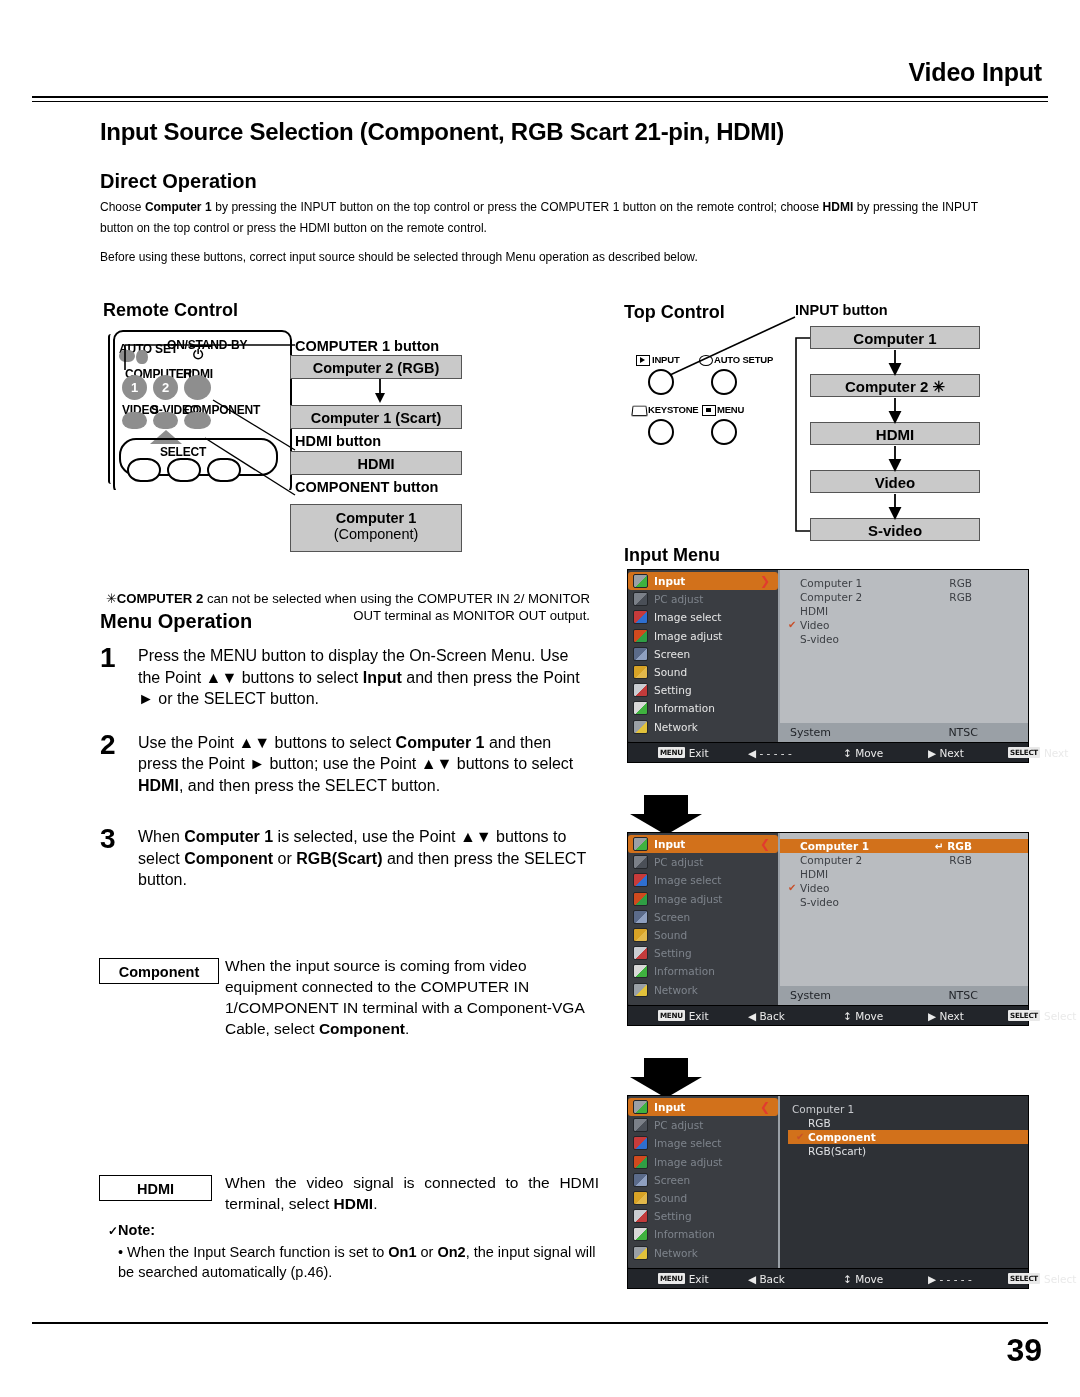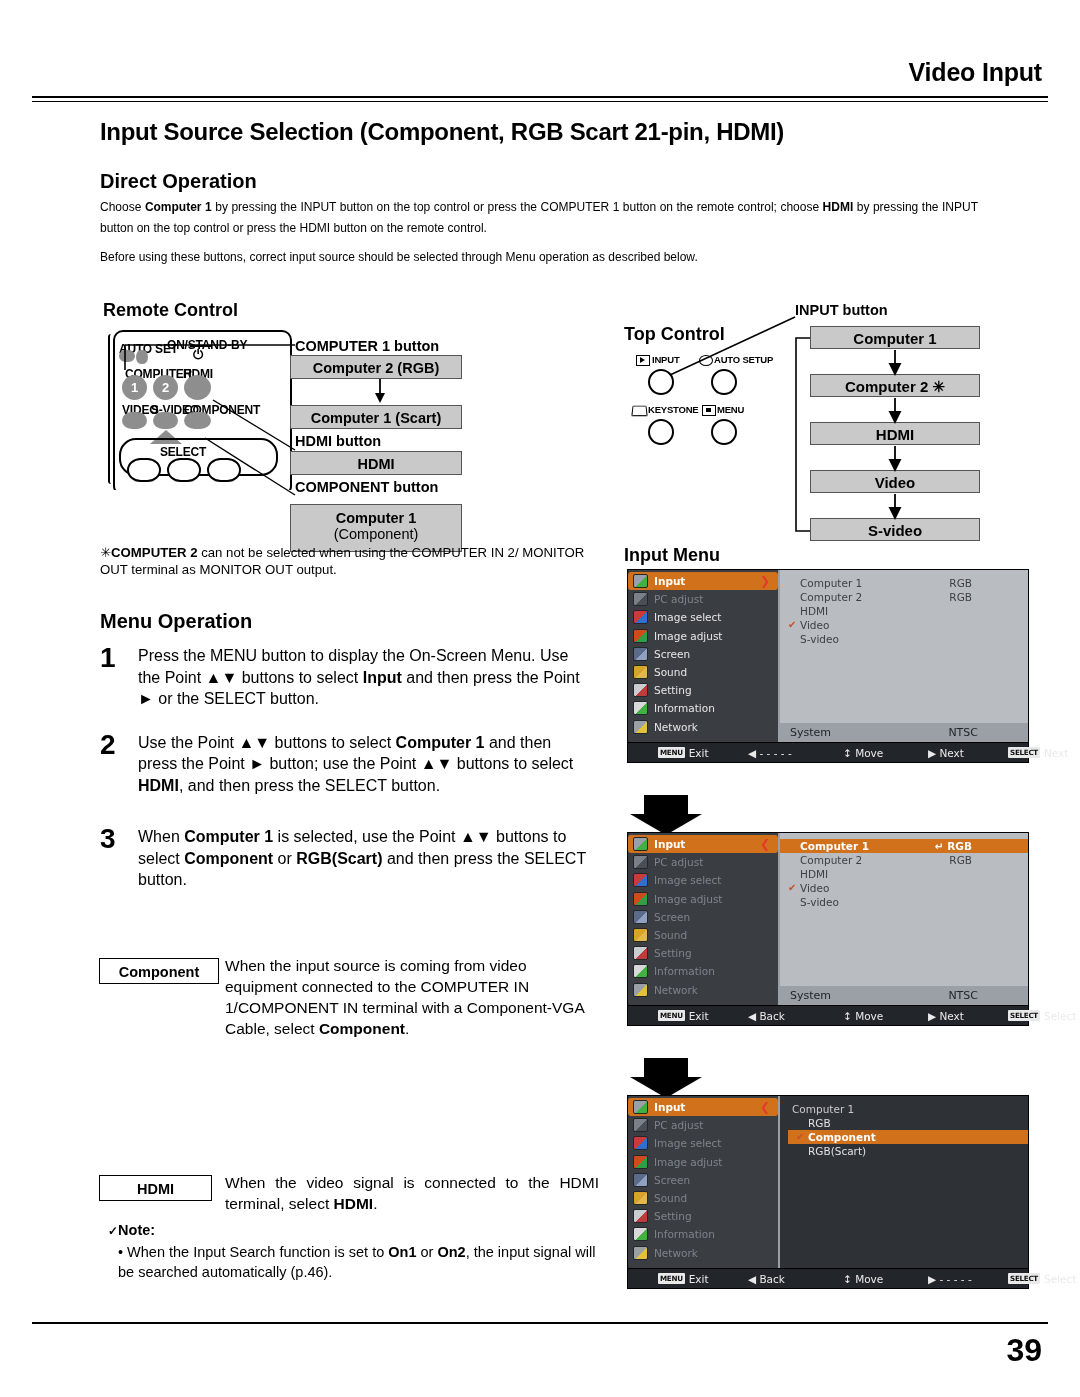--- a/index.html
+++ b/index.html
@@ -237,21 +237,21 @@
 
   <div class="callout" style="position:absolute;left:295px;top:433px;">HDMI button</div>
   <div class="grybox" style="position:absolute;left:290px;top:451px;width:172px;height:24px;line-height:24px;font-size:14.5px;">HDMI</div>
 
   <div class="callout" style="position:absolute;left:295px;top:479px;">COMPONENT button</div>
   <div class="grybox" style="position:absolute;left:290px;top:504px;width:172px;height:48px;font-size:14.5px;padding-top:5px;">
     <div>Computer 1</div>
     <div style="font-weight:normal;">(Component)</div>
   </div>
 
-  <div style="position:absolute;left:624px;top:324px;" class="blk-label">Top Control</div>
+  <div style="position:absolute;left:624px;top:302px;" class="blk-label">Top Control</div>
 
   <div style="position:absolute;left:636px;top:352px;width:160px;height:100px;">
     <div class="ticon" style="left:0;top:3px;width:12px;height:9px;">
       <div style="position:absolute;left:3px;top:1px;width:0;height:0;border-left:5px solid #000;border-top:3px solid transparent;border-bottom:3px solid transparent;"></div>
     </div>
     <div class="tlbl" style="left:16px;top:2px;">INPUT</div>
     <div class="ticon" style="left:63px;top:3px;width:12px;height:9px;border-radius:50%;"></div>
     <div class="tlbl" style="left:78px;top:2px;">AUTO SETUP</div>
     <div class="tbtn" style="left:12px;top:17px;"></div>
     <div class="tbtn" style="left:75px;top:17px;"></div>
@@ -288,21 +288,21 @@
         <line x1="85" y1="78" x2="85" y2="94"></line>
           <polygon points="80,92 90,92 85,102"></polygon>
         <line x1="85" y1="126" x2="85" y2="142"></line>
           <polygon points="80,140 90,140 85,150"></polygon>
         <line x1="85" y1="174" x2="85" y2="190"></line>
           <polygon points="80,188 90,188 85,198"></polygon>
       </g>
     </svg>
   </div>
 
-  <div style="position:absolute;left:100px;top:544px;width:490px;font-size:13.2px;line-height:17px;">
+  <div style="position:absolute;left:100px;top:590px;width:490px;font-size:13.2px;line-height:17px;text-align:right;">
     <span style="font-family:'DejaVu Sans',sans-serif;">✳</span><b>COMPUTER 2</b><span> can not be selected when using the COMPUTER IN 2/ MONITOR OUT terminal as MONITOR OUT output.</span>
   </div>
 
   <div style="position:absolute;left:100px;top:610px;" class="sub-head">Menu Operation</div>
 
   <div style="position:absolute;left:100px;top:645px;width:490px;">
     <div style="display:flex;margin-bottom:22px;">
       <div style="flex:0 0 38px;font-size:28px;font-weight:bold;line-height:26px;">1</div>
       <div style="font-size:16px;line-height:21.5px;"><span>Press the MENU button to display the On-Screen Menu. Use the Point ▲▼ buttons to select </span><b>Input</b><span> and then press the Point ► or the SELECT button.</span></div>
     </div>

